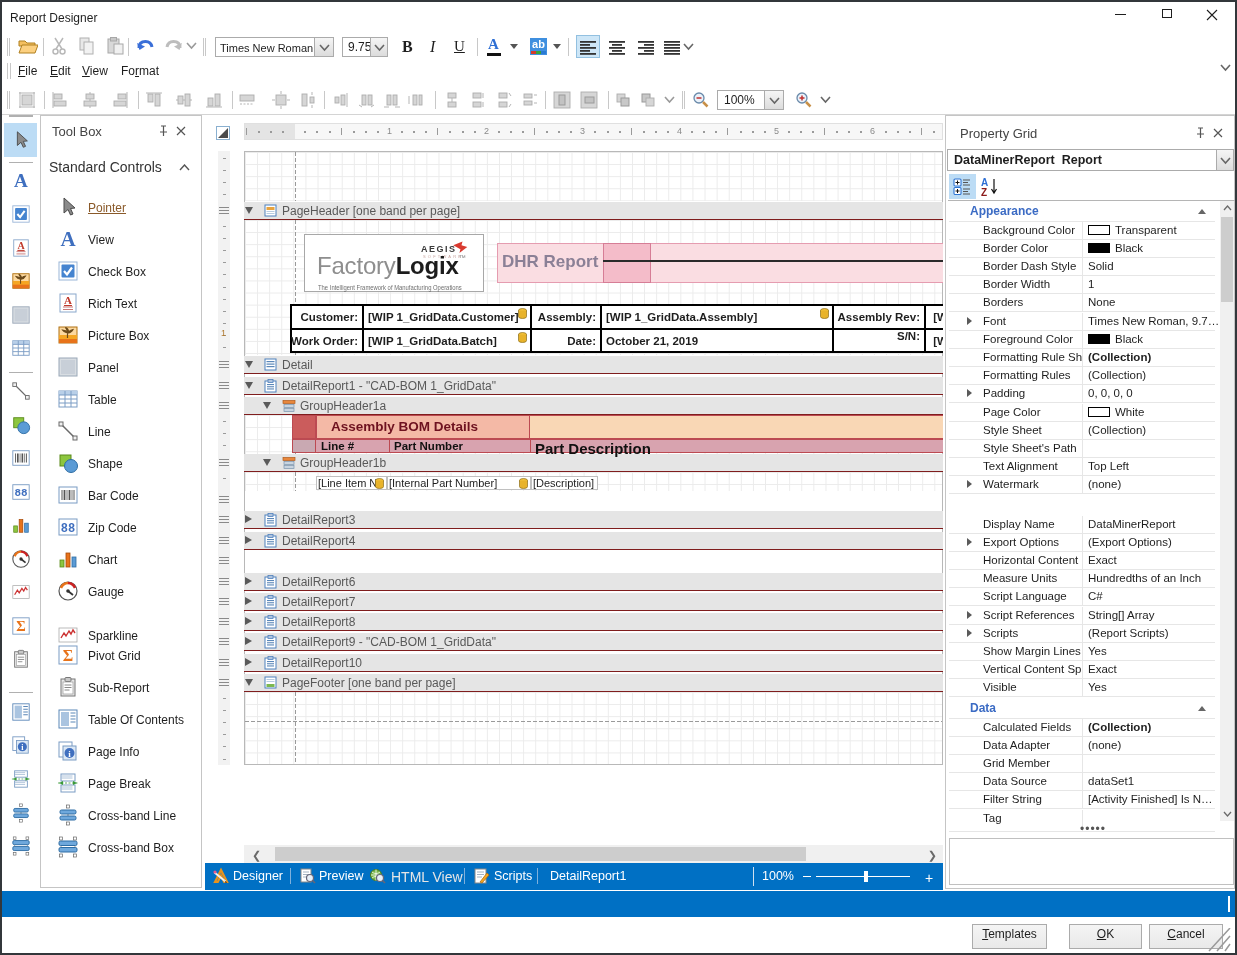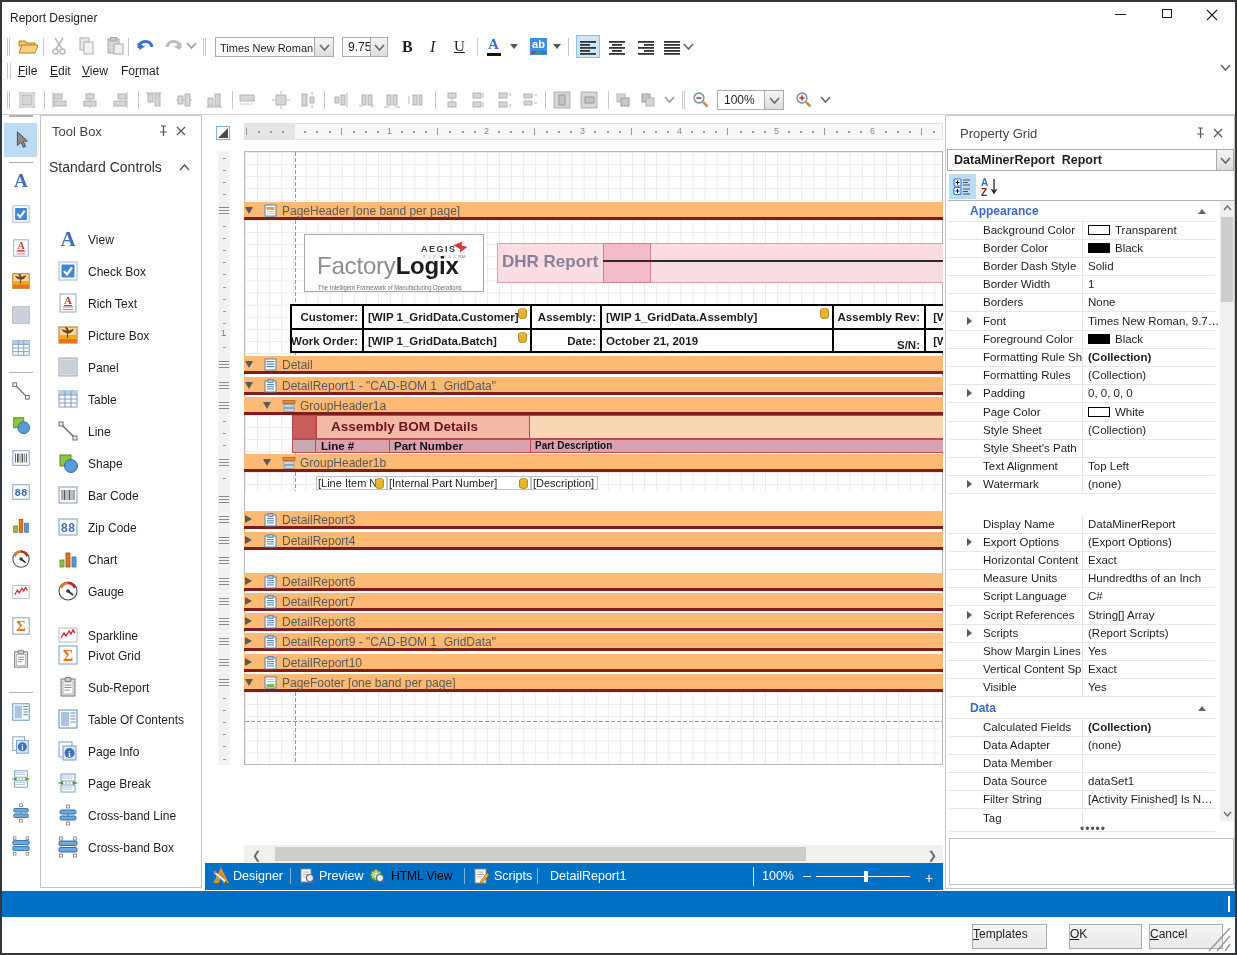--- a/index.html
+++ b/index.html
@@ -4,40 +4,40 @@
 <style>
 * { margin:0; padding:0; box-sizing:border-box; }
 html,body { width:1237px; height:955px; overflow:hidden; }
 body { font-family:"Liberation Sans", sans-serif; font-size:12px; color:#1e1e1e; background:#fff; position:relative; }
 .abs { position:absolute; }
 #win { position:absolute; left:0; top:0; width:1237px; height:955px; background:#fff; border:2px solid #33373b; }
 .combo { background:#fff; border:1px solid #ababab; }
 .combobtn { position:absolute; right:0; top:0; bottom:0; width:19px; background:linear-gradient(#f5f5f5,#dcdcdc); border-left:1px solid #ababab; color:#666; text-align:center; }
 u { text-decoration:underline; }
 
-.band { position:absolute; left:42px; width:699px; height:18px; background:#fdba74; border-bottom:3px solid #7f1d1d; color:#595959; font-size:12px; }
+.band { position:absolute; left:42px; width:699px; height:18px; background:#e5e5e5; border-bottom:1px solid #7f1d1d; color:#595959; font-size:12px; }
 .band .tri { position:absolute; top:5px; width:0; height:0; border-left:4px solid transparent; border-right:4px solid transparent; border-top:7px solid #5a5a5a; }
 .band .tric { position:absolute; top:4px; width:0; height:0; border-top:4px solid transparent; border-bottom:4px solid transparent; border-left:7px solid #5a5a5a; }
 .band .bictx { position:absolute; top:2px; }
 .band .btxt { position:absolute; top:2px; }
 
 .tbitem { position:absolute; left:0; width:100%; height:32px; }
 .tbitem .lbl { position:absolute; left:47px; top:9px; color:#1e1e1e; }
 .tbitem svg { position:absolute; left:16px; top:4px; }
 
 .pgrow { position:absolute; left:947px; width:266px; height:18px; border-bottom:1px solid #e6e6e6; background:#fff; font-size:11.5px; }
 .pgcat { position:absolute; left:947px; width:266px; height:21px; background:#fff; border-bottom:1px solid #e6e6e6; }
 .pgcat .t { position:absolute; left:21px; top:3px; color:#3b6bc4; font-weight:bold; }
 .pgcat .up { position:absolute; right:9px; top:8px; width:0; height:0; border-left:4px solid transparent; border-right:4px solid transparent; border-bottom:5px solid #666; }
 .pgrow .l { position:absolute; left:34px; top:2px; width:99px; white-space:nowrap; overflow:hidden; }
 .pgrow .v { position:absolute; left:139px; top:2px; white-space:nowrap; }
 .pgrow .vline { position:absolute; left:133px; top:0; bottom:0; width:1px; background:#e6e6e6; }
 .pgrow .exp { position:absolute; left:18px; top:4px; width:0; height:0; border-top:4px solid transparent; border-bottom:4px solid transparent; border-left:5px solid #5a5a5a; }
 .swatch { display:inline-block; width:22px; height:10px; border:1px solid #000; vertical-align:-1px; margin-right:5px; }
-.btn { position:absolute; height:25px; background:linear-gradient(#f4f4f4,#e9e9e9); border:1px solid #ababab; text-align:left; line-height:19px; font-size:12px; color:#1e1e1e; }
+.btn { position:absolute; height:25px; background:linear-gradient(#f4f4f4,#e9e9e9); border:1px solid #ababab; text-align:center; line-height:19px; font-size:12px; color:#1e1e1e; }
 </style>
 </head>
 <body>
 <div id="win">
 
 <div class="abs" style="left:8px; top:9px; font-size:12px;">Report Designer</div>
 <div class="abs" style="left:1113px; top:12px; width:11px; height:1px; background:#1e1e1e;"></div>
 <div class="abs" style="left:1160px; top:7px; width:10px; height:9px; border:1px solid #1e1e1e;"></div>
 <svg class="abs" style="left:1204px; top:7px;" width="12" height="12">
       <path d="M1 1 L11 11 M11 1 L1 11" stroke="#1e1e1e" stroke-width="1.1" fill="none"></path>
@@ -421,20 +421,26 @@
         <path d="M3 1 h5 M5.5 1 v6 M2 7 h7 M5.5 7 v4" stroke="#555" stroke-width="1.2" fill="none"></path>
       </svg>
   <svg class="abs" style="left:135px; top:10px;" width="10" height="10">
         <path d="M1 1 L9 9 M9 1 L1 9" stroke="#555" stroke-width="1.2" fill="none"></path>
       </svg>
   <div class="abs" style="left:8px; top:43px; font-size:14px; color:#333;">Standard Controls</div>
   <svg class="abs" style="left:138px; top:48px;" width="11" height="7">
         <path d="M1 6 L5.5 1 L10 6" stroke="#555" stroke-width="1.4" fill="none"></path>
       </svg>
   <div id="tblist" class="abs" style="left:0; top:72px; width:158px; height:697px;">
+        <div class="tbitem" style="top:4px;">
+          <svg width="22" height="22" viewBox="0 0 22 22">
+            <path d="M7 2 L7 17 L11 13.5 L13.5 19 L16 18 L13.5 12.5 L18 12 Z" fill="#8a8a8a" stroke="#4a4a4a" stroke-width="1"></path>
+          </svg>
+          <span class="lbl" style="color:#8a5a2a; text-decoration:underline;">Pointer</span>
+        </div>
         <div class="tbitem" style="top:36px;">
           <svg width="22" height="22" viewBox="0 0 22 22">
             <text x="11" y="18" text-anchor="middle" font-family="Liberation Serif" font-size="21" font-weight="bold" fill="#3f6fbf">A</text>
           </svg>
           <span class="lbl">View</span>
         </div>
         <div class="tbitem" style="top:68px;">
           <svg width="22" height="22" viewBox="0 0 22 22">
             <rect x="2" y="2" width="18" height="18" fill="#fff" stroke="#9ab6d8"></rect>
             <rect x="4.5" y="4.5" width="13" height="13" fill="#4584d0" rx="1"></rect>
@@ -906,37 +912,37 @@
           <ellipse cx="4.5" cy="2.5" rx="4" ry="2" fill="#f3c13a" stroke="#8a6d1d" stroke-width="0.7"></ellipse>
           <path d="M0.5 2.5 V8.5 A4 2 0 0 0 8.5 8.5 V2.5" fill="#e8b32a" stroke="#8a6d1d" stroke-width="0.7"></path>
         </svg>
       </div>
       <div class="abs" style="left:330px; top:214px; width:70px; height:24px; background:#fff;border:solid #000; border-width:1px 2px 2px 0px; font-weight:bold; font-size:11.5px;display:flex; align-items:center; justify-content:flex-end; padding-right:4px;">
         <span style="white-space:nowrap;">Date:</span>
       </div>
       <div class="abs" style="left:400px; top:214px; width:232px; height:24px; background:#fff;border:solid #000; border-width:1px 2px 2px 0px; font-weight:bold; font-size:11.5px;display:flex; align-items:center; justify-content:flex-start; padding-left:4px;">
         <span style="white-space:nowrap;">October 21, 2019</span>
       </div>
-      <div class="abs" style="left:632px; top:214px; width:92px; height:24px; background:#fff;border:solid #000; border-width:1px 2px 2px 0px; font-weight:bold; font-size:11.5px;display:flex; align-items:flex-end; justify-content:flex-end; padding-right:4px;">
+      <div class="abs" style="left:632px; top:214px; width:92px; height:24px; background:#fff;border:solid #000; border-width:1px 2px 2px 0px; font-weight:bold; font-size:11.5px;display:flex; align-items:flex-start; justify-content:flex-end; padding-right:4px;">
         <span style="white-space:nowrap;">S/N:</span>
       </div>
       <div class="abs" style="left:724px; top:214px; width:17px; height:24px; background:#fff;border:solid #000; border-width:1px 0px 2px 0px; font-weight:bold; font-size:11.5px;display:flex; align-items:center; justify-content:flex-start; padding-left:4px;">
         <span style="white-space:nowrap;">&nbsp;[W</span>
       </div>
       <div class="abs" style="left:90px; top:300px; width:651px; height:24px; background:#f9d7b5; border:1px solid #bc4a52; border-right:none;"></div>
       <div class="abs" style="left:90px; top:300px; width:24px; height:24px; background:#cb5c5c; border:1px solid #bc4a52;"></div>
       <div class="abs" style="left:114px; top:300px; width:214px; height:24px; background:#f4b9a6; border:1px solid #bc4a52;"></div>
       <div class="abs" style="left:129px; top:304px; font-size:13.5px; font-weight:bold; color:#6e1220;">Assembly BOM Details</div>
       <div class="abs" style="left:90px; top:323.5px; width:651px; height:14px; background:#d8a3af; border:1px solid #bc4a52; border-right:none;"></div>
       <div class="abs" style="left:90px; top:323.5px; width:24px; height:14px; background:#c9a9b2; border:1px solid #bc4a52;"></div>
       <div class="abs" style="left:187px; top:324px; width:1px; height:13px; background:#bc4a52;"></div>
       <div class="abs" style="left:328px; top:324px; width:1px; height:13px; background:#bc4a52;"></div>
       <div class="abs" style="left:119px; top:324.5px; font-size:11.5px; font-weight:bold; color:#111;">Line #</div>
       <div class="abs" style="left:192px; top:324.5px; font-size:11.5px; font-weight:bold; color:#111;">Part Number</div>
-      <div class="abs" style="left:333px; top:324.5px; font-size:10px; font-weight:bold; color:#111;">Part Description</div>
+      <div class="abs" style="left:333px; top:324.5px; font-size:15px; font-weight:bold; color:#111;">Part Description</div>
       <div class="abs" style="left:114px; top:360.5px; width:71px; height:14px; background:#fff; border:1px solid #c0c0c0;font-size:11px; padding-left:1px; white-space:nowrap; overflow:hidden;">[Line Item N<svg class="abs" style="right:2px; top:1px;" width="9" height="11">
           <ellipse cx="4.5" cy="2.5" rx="4" ry="2" fill="#f3c13a" stroke="#8a6d1d" stroke-width="0.7"></ellipse>
           <path d="M0.5 2.5 V8.5 A4 2 0 0 0 8.5 8.5 V2.5" fill="#e8b32a" stroke="#8a6d1d" stroke-width="0.7"></path>
         </svg></div>
       <div class="abs" style="left:185px; top:360.5px; width:144px; height:14px; background:#fff; border:1px solid #c0c0c0;font-size:11px; padding-left:1px; white-space:nowrap; overflow:hidden;">[Internal Part Number]<svg class="abs" style="right:2px; top:1px;" width="9" height="11">
           <ellipse cx="4.5" cy="2.5" rx="4" ry="2" fill="#f3c13a" stroke="#8a6d1d" stroke-width="0.7"></ellipse>
           <path d="M0.5 2.5 V8.5 A4 2 0 0 0 8.5 8.5 V2.5" fill="#e8b32a" stroke="#8a6d1d" stroke-width="0.7"></path>
         </svg></div>
       <div class="abs" style="left:329px; top:360.5px; width:67px; height:14px; background:#fff; border:1px solid #c0c0c0;font-size:11px; padding-left:1px; white-space:nowrap; overflow:hidden;">[Description]</div>
       <div class="abs" style="left:42px; top:730px; width:699px; height:18px; background:#f0f0f0;">
@@ -1123,21 +1129,21 @@
         <div class="l">Calculated Fields</div>
         <div class="v" style="font-weight:bold;">(Collection)</div>
       </div>
       <div class="pgrow" style="left:3px; top:620.7px; width:266px; height:18.2px;">
         <div class="vline"></div>
         <div class="l">Data Adapter</div>
         <div class="v" style="">(none)</div>
       </div>
       <div class="pgrow" style="left:3px; top:638.9px; width:266px; height:18.2px;">
         <div class="vline"></div>
-        <div class="l">Data Member</div>
+        <div class="l">Grid Member</div>
         <div class="v" style=""></div>
       </div>
       <div class="pgrow" style="left:3px; top:657.1px; width:266px; height:18.2px;">
         <div class="vline"></div>
         <div class="l">Data Source</div>
         <div class="v" style="">dataSet1</div>
       </div>
       <div class="pgrow" style="left:3px; top:675.3px; width:266px; height:18.2px;">
         <div class="vline"></div>
         <div class="l">Filter String</div>
@@ -1176,21 +1182,21 @@
         <circle cx="10" cy="10" r="3.5" fill="#e8f0f8" stroke="#667" stroke-width="1.2"></circle>
         <path d="M12.5 12.5 L15 15" stroke="#667" stroke-width="1.6"></path>
       </svg>
       <div class="abs" style="left:114px; top:6px; color:#fff; font-size:12.5px;">Preview</div>
       <svg class="abs" style="left:164px; top:5px;" width="17" height="16">
         <circle cx="7" cy="7" r="5.5" fill="#7ab648" stroke="#4a7a20"></circle>
         <path d="M2 7 h10 M7 1.5 v11 M3 4 a6 6 0 0 0 8 0 M3 10 a6 6 0 0 1 8 0" stroke="#fff" stroke-width="0.8" fill="none"></path>
         <circle cx="11" cy="10" r="3.5" fill="#e8f0f8" stroke="#667" stroke-width="1.2"></circle>
         <path d="M13.5 12.5 L16 15" stroke="#667" stroke-width="1.6"></path>
       </svg>
-      <div class="abs" style="left:186px; top:6px; color:#000000; font-size:12px;">HTML View</div>
+      <div class="abs" style="left:186px; top:6px; color:#e5e5e5; font-size:14px;">HTML View</div>
       <div class="abs" style="left:259px; top:5px; width:1px; height:16px; background:#7fb0dc;"></div>
       <svg class="abs" style="left:269px; top:5px;" width="16" height="16">
         <rect x="1" y="1" width="11" height="14" fill="#fff" stroke="#888"></rect>
         <path d="M3 4 h7 M3 6.5 h7 M3 9 h5" stroke="#9ab" stroke-width="0.9"></path>
         <path d="M6 14 L13 5 L15 7 L8 15 Z" fill="#f5a623" stroke="#b07010" stroke-width="0.8"></path>
       </svg>
       <div class="abs" style="left:289px; top:6px; color:#fff; font-size:12.5px;">Scripts</div>
       <div class="abs" style="left:332px; top:5px; width:1px; height:16px; background:#7fb0dc;"></div>
       <div class="abs" style="left:345px; top:6px; color:#fff; font-size:12.5px;">DetailReport1</div>
       <div class="abs" style="left:548px; top:4px; width:1px; height:19px; background:#cfe0f0;"></div>

